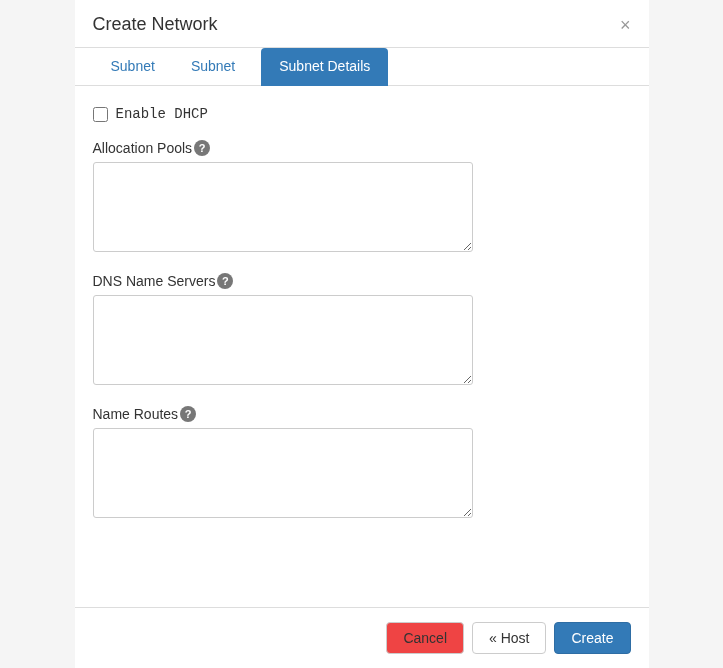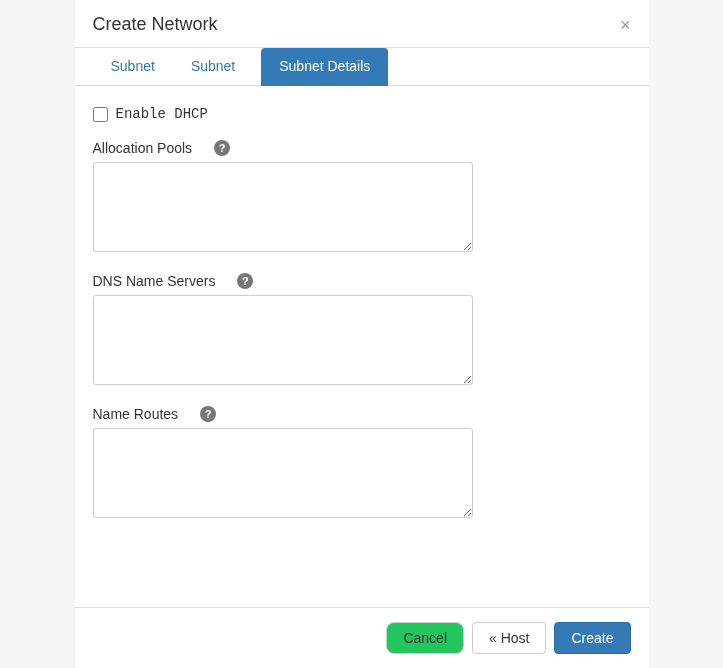--- a/index.html
+++ b/index.html
@@ -118,21 +118,21 @@
     .checkbox-label {
       font-size: 14px;
       color: #333;
       cursor: pointer;
       font-family: Liberation Mono, monospace;
     }
 
     .form-label {
       display: flex;
       align-items: center;
-      gap: 22px;
+      gap: 2px;
       font-size: 14px;
       color: #333;
       margin-bottom: 6px;
       font-weight: normal;
     }
 
     .help-icon {
       display: inline-flex;
       align-items: center;
       justify-content: center;
@@ -171,24 +171,23 @@
       padding: 7px 16px;
       border: 1px solid #ccc;
       border-radius: 4px;
       cursor: pointer;
       font-size: 14px;
       background: #fff;
       color: #333;
     }
 
     .btn-default {
-      background: #22c55e;
+      background: #ef4444;
       border-color: #ccc;
       color: #333;
-      border-radius: 8px;
     }
 
     .btn-primary {
       background: #337ab7;
       border-color: #2e6da4;
       color: #fff;
     }
 
     .btn-back {
       background: #fff;

